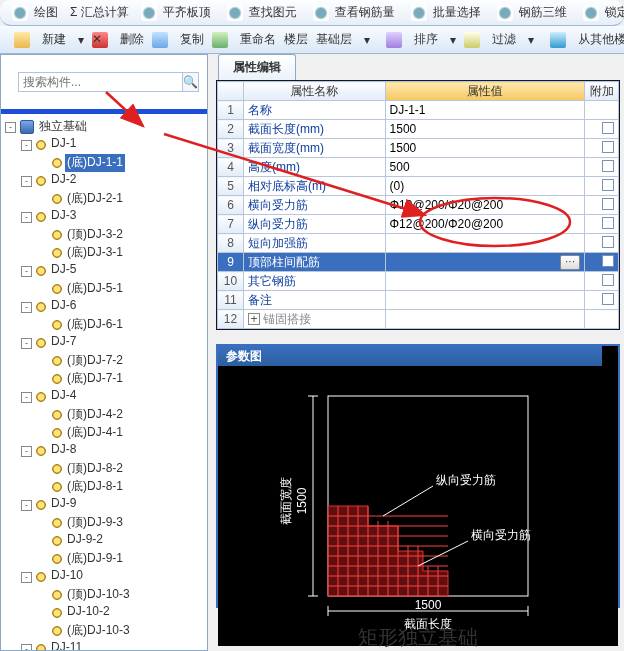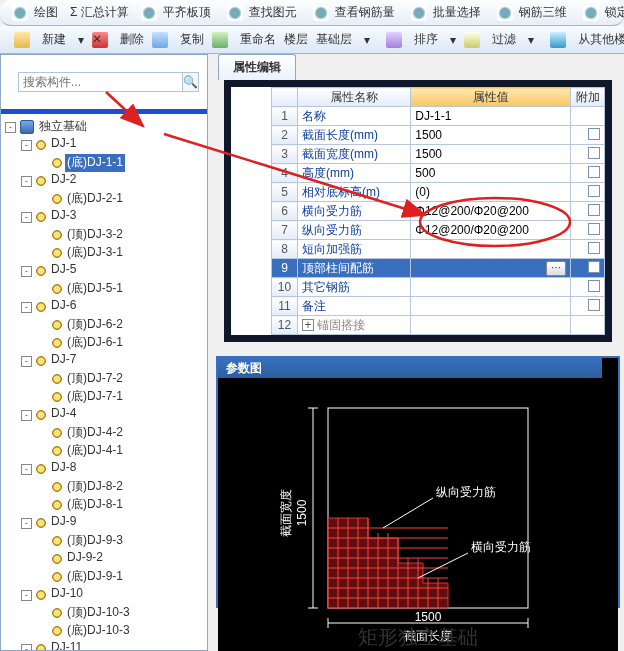--- a/index.html
+++ b/index.html
@@ -36,21 +36,21 @@
 .icn.root{ background:linear-gradient(#7aa8e8,#3c6ab0); border:1px solid #2c5a9c;}
 .icn.grp{ background:radial-gradient(circle,#ffe27a 50%,#c89a20 70%); border-radius:50%; width:10px;height:10px; border:1px solid #a07810;}
 .icn.itm{ background:radial-gradient(circle,#ffe27a 50%,#c89a20 70%); border-radius:50%; width:10px;height:10px; border:1px solid #a07810;}
 .label { color:#333; padding:0 2px; }
 .label.sel { background:#3a6fbf; color:#fff; }
 .children { margin-left:16px; }
 
 .right-panel { position:absolute; left:212px; right:0; top:0; bottom:0; display:flex; flex-direction:column; }
 .tabbar { height:28px; display:flex; align-items:flex-end; padding-left:6px; }
 .tab { background:linear-gradient(#fff,#eaf2fb); border:1px solid #8fa8c8; border-bottom:none; padding:4px 14px; border-radius:3px 3px 0 0; color:#333; font-weight:bold;}
-.prop-area { border:7px solid #0f172a; background:#fff; margin:0 12px;padding-left:40px; }
+.prop-area { border:1px solid #0f172a; background:#fff; margin:0 4px; }
 table.prop { width:100%; border-collapse:collapse; }
 table.prop th, table.prop td { border:1px solid #b8c6dc; height:19px; padding:0 4px; text-align:left; font-weight:normal; }
 table.prop thead th { background:linear-gradient(#fdfeff,#e2ecf8); text-align:center; color:#333; }
 table.prop .num { width:26px; text-align:center; background:linear-gradient(#fdfeff,#e2ecf8); color:#555;}
 table.prop .chk { width:34px; text-align:right; }
 table.prop .name { color:#1040a0; }
 table.prop tr.selrow td { background:#3a6fbf; color:#fff; }
 table.prop tr.selrow .name { color:#fff; }
 .chkbox { width:12px; height:12px; border:1px solid #7a92b4; display:inline-block; background:#fff;}
 .ell-btn { float:right; width:20px; height:15px; border:1px solid #888; background:linear-gradient(#fff,#ddd); font-size:10px; line-height:12px; text-align:center; color:#333; border-radius:2px; }
@@ -197,27 +197,20 @@
               <div class="tree-row">
                 <span class="tog">-</span>
                 <span class="icn grp"></span>
                 <span class="label">DJ-6</span>
               </div>
               <div class="children">
                 <div class="tree-node">
                   <div class="tree-row">
                     <span class="tog leaf"></span>
                     <span class="icn itm"></span>
-                    <span class="label">(顶)DJ-6-2</span>
-                  </div>
-                </div>
-                <div class="tree-node">
-                  <div class="tree-row">
-                    <span class="tog leaf"></span>
-                    <span class="icn itm"></span>
                     <span class="label">(底)DJ-6-1</span>
                   </div>
                 </div>
               </div>
             </div>
             <div class="tree-node">
               <div class="tree-row">
                 <span class="tog">-</span>
                 <span class="icn grp"></span>
                 <span class="label">DJ-7</span>
@@ -320,20 +313,27 @@
                 <span class="tog">-</span>
                 <span class="icn grp"></span>
                 <span class="label">DJ-10</span>
               </div>
               <div class="children">
                 <div class="tree-node">
                   <div class="tree-row">
                     <span class="tog leaf"></span>
                     <span class="icn itm"></span>
                     <span class="label">(顶)DJ-10-3</span>
+                  </div>
+                </div>
+                <div class="tree-node">
+                  <div class="tree-row">
+                    <span class="tog leaf"></span>
+                    <span class="icn itm"></span>
+                    <span class="label">DJ-10-2</span>
                   </div>
                 </div>
                 <div class="tree-node">
                   <div class="tree-row">
                     <span class="tog leaf"></span>
                     <span class="icn itm"></span>
                     <span class="label">(底)DJ-10-3</span>
                   </div>
                 </div>
               </div>

